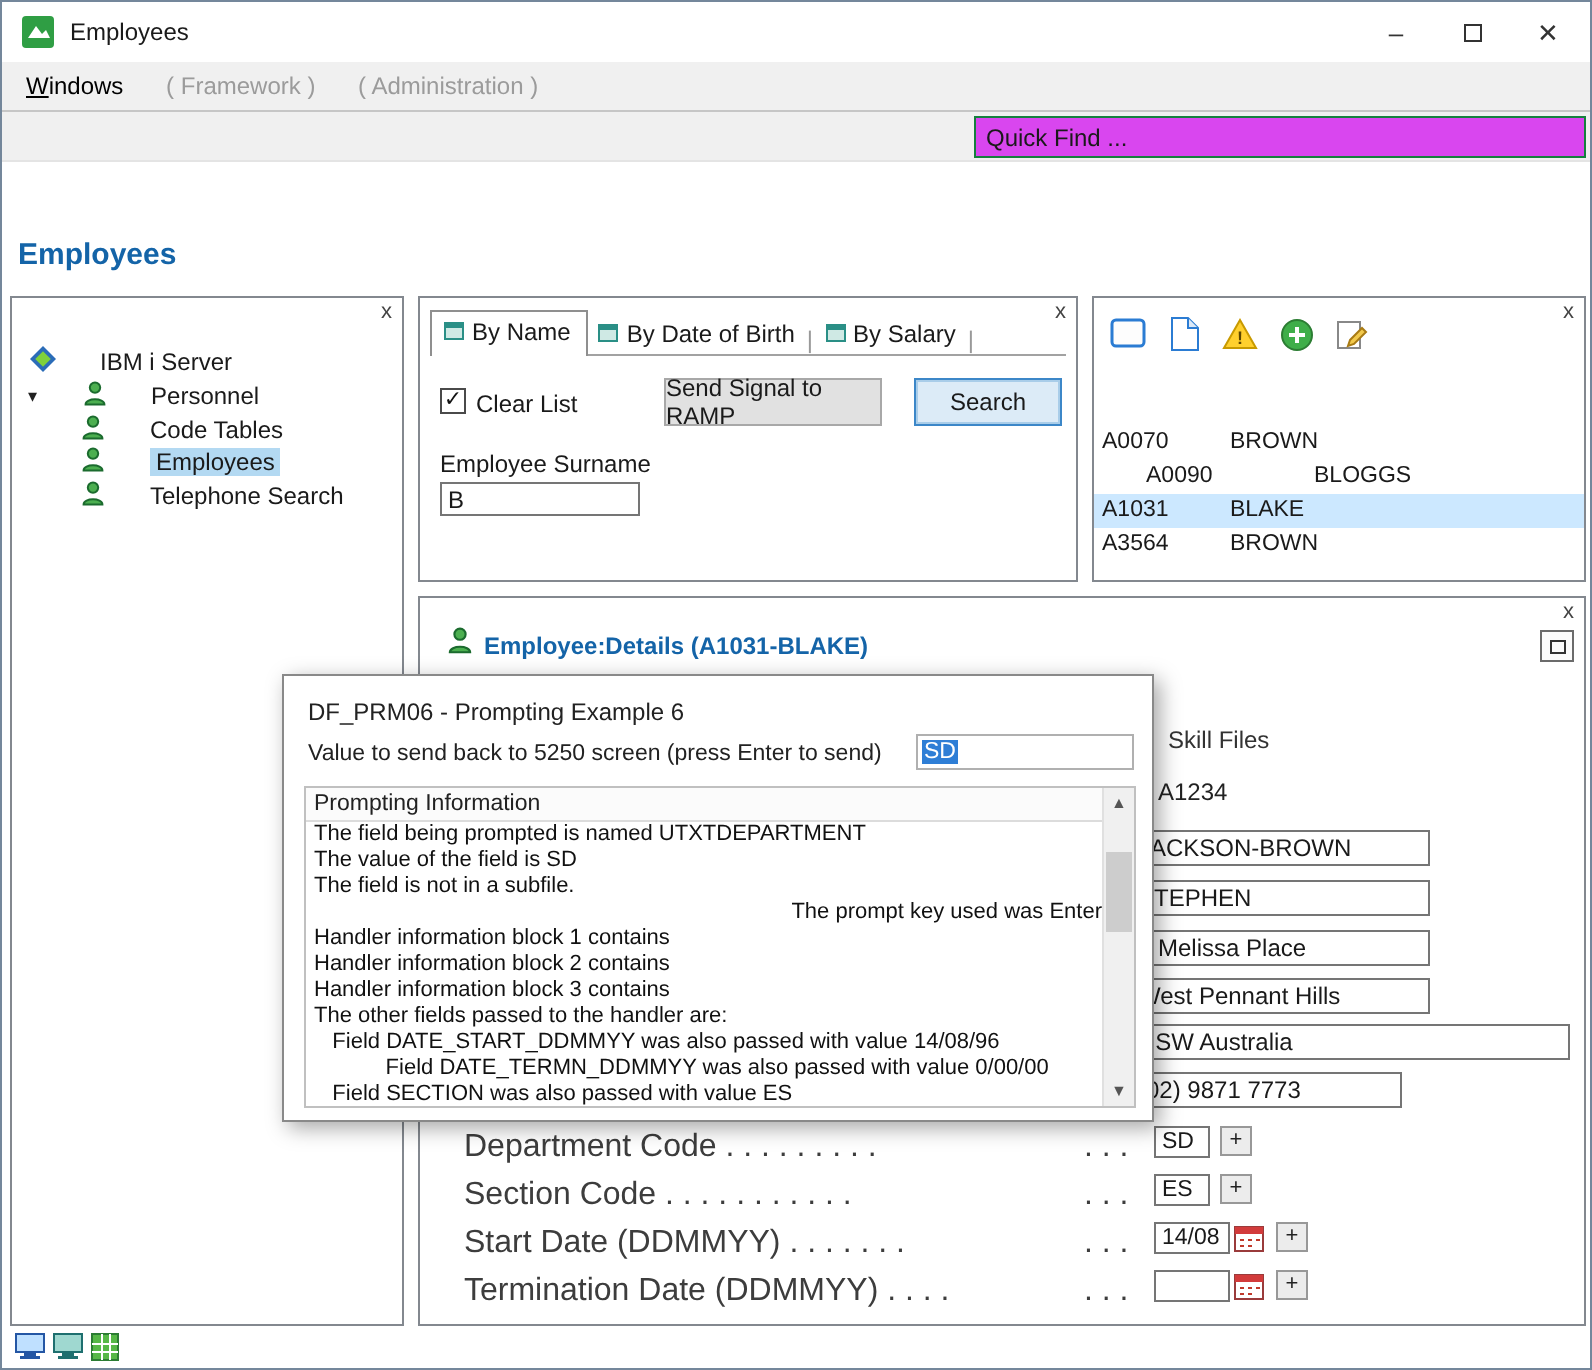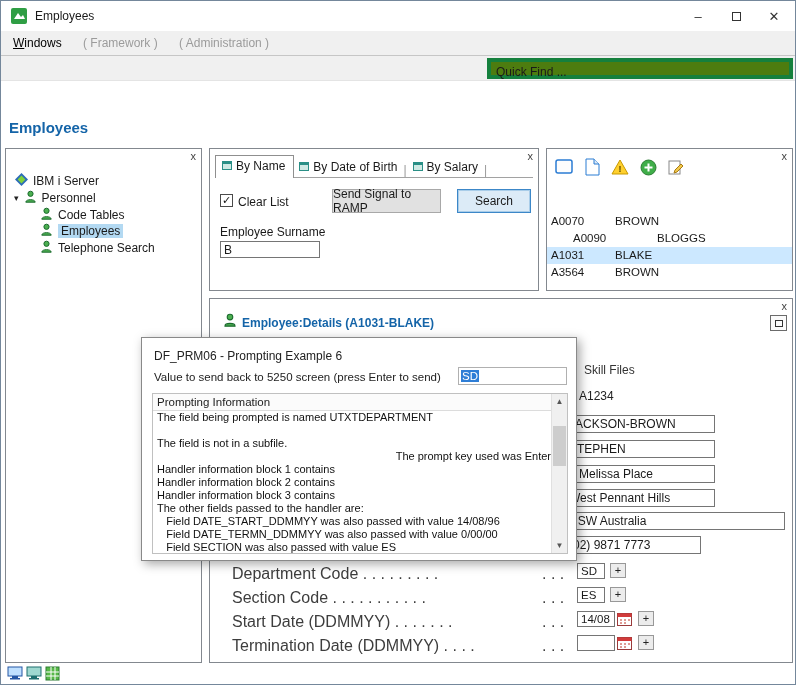--- a/index.html
+++ b/index.html
@@ -15,30 +15,30 @@
   .wincontrols{position:absolute;right:2px;top:0;height:30px;display:flex;}
   .wbtn{width:38px;height:30px;display:flex;align-items:center;justify-content:center;color:#333;font-size:13px;cursor:default;}
   .maxglyph{width:9px;height:9px;border:1px solid #333;display:inline-block;}
 
   
   .menubar{position:absolute;left:0;top:30px;right:0;height:24px;background:#f0f0f0;padding-left:3px;}
   .menuitem{display:inline-block;padding:5px 9px;font-size:12px;color:#000;}
   .menuitem.enabled::first-letter{text-decoration:underline;}
   .menuitem.disabled{color:#9b9b9b;}
   .toolbarrow{position:absolute;left:0;top:54px;right:0;height:26px;background:#f0f0f0;border-top:1px solid #c6c6c6;border-bottom:1px solid #e4e4e4;}
-  .quickfind{position:absolute;left:486px;top:2px;width:306px;height:21px;background:#4d7c0f;border:4px solid #15803d;padding:3px 5px;font-size:12px;}
+  .quickfind{position:absolute;left:486px;top:2px;width:306px;height:21px;background:#d946ef;border:1px solid #15803d;padding:3px 5px;font-size:12px;}
 
   .heading{position:absolute;left:8px;top:118px;font-size:15px;font-weight:bold;color:#1464a8;}
 
   
   .panel{position:absolute;background:#fff;border:1px solid #83888f;}
   .pclose{position:absolute;top:0;right:5px;font-size:11px;color:#444;line-height:15px;cursor:default;}
 
   
-  .trow{position:absolute;height:16px;display:flex;align-items:center;gap:5px;font-size:12px;white-space:nowrap;}
+  .trow{position:absolute;height:16px;display:flex;align-items:center;gap:22px;font-size:12px;white-space:nowrap;}
   .expander{font-size:9px;color:#222;line-height:10px;}
   .sel{background:#b3d9f2;padding:0 3px;}
 
   
   .tabstrip{position:absolute;left:5px;top:6px;right:5px;height:23px;border-bottom:1px solid #a2a2a2;display:flex;align-items:flex-end;}
   .tab{display:flex;align-items:center;gap:4px;padding:3px 5px;font-size:12px;white-space:nowrap;}
   .tab.active{border:1px solid #8f8f8f;border-bottom:none;background:#fff;margin-bottom:-1px;padding:3px 8px 5px 6px;position:relative;z-index:1;}
   .tabsep{color:#999;padding:0 1px;}
   .checkbox{position:absolute;width:13px;height:13px;border:1px solid #4a4a4a;background:#fff;font-size:11px;line-height:11px;text-align:center;color:#111;}
   .btn{position:absolute;display:flex;align-items:center;justify-content:center;background:#e1e1e1;border:1px solid #a8a8a8;font-size:12px;cursor:default;}
@@ -295,28 +295,29 @@
     <span class="plusbtn" style="left:428px;top:336px;">+</span>
   </div>
 
   <div class="dialog">
     <span class="dlg-title">DF_PRM06 - Prompting Example 6</span>
     <span class="dlg-label">Value to send back to 5250 screen (press Enter to send)</span>
     <div class="dlg-input"><span class="selhl">SD</span></div>
     <div class="dlg-list">
       <div class="dlg-listhead">Prompting Information</div>
       <div class="dlg-row" style="top:17px;">The field being prompted is named UTXTDEPARTMENT</div>
+      <div class="dlg-row" style="top:30px;">The value of the field is SD</div>
       <div class="dlg-row" style="top:43px;">The field is not in a subfile.</div>
       <div class="dlg-row" style="top:56px;text-align:right;">The prompt key used was Enter</div>
       <div class="dlg-row" style="top:69px;">Handler information block 1 contains</div>
       <div class="dlg-row" style="top:82px;">Handler information block 2 contains</div>
       <div class="dlg-row" style="top:95px;">Handler information block 3 contains</div>
       <div class="dlg-row" style="top:108px;">The other fields passed to the handler are:</div>
       <div class="dlg-row" style="top:121px;">   Field DATE_START_DDMMYY was also passed with value 14/08/96</div>
-      <div class="dlg-row" style="top:134px;">   Field DATE_TERMN_DDMMYY was also passed with value 0/00/00</div>
+      <div class="dlg-row" style="top:134px;text-align:center;">   Field DATE_TERMN_DDMMYY was also passed with value 0/00/00</div>
       <div class="dlg-row" style="top:147px;">   Field SECTION was also passed with value ES</div>
       <div class="dlg-scroll">
         <span class="scrollarrow" style="top:0;">▲</span>
         <span class="scrollthumb"></span>
         <span class="scrollarrow" style="bottom:0;">▼</span>
       </div>
     </div>
   </div>
 
   <div class="statusicons">

